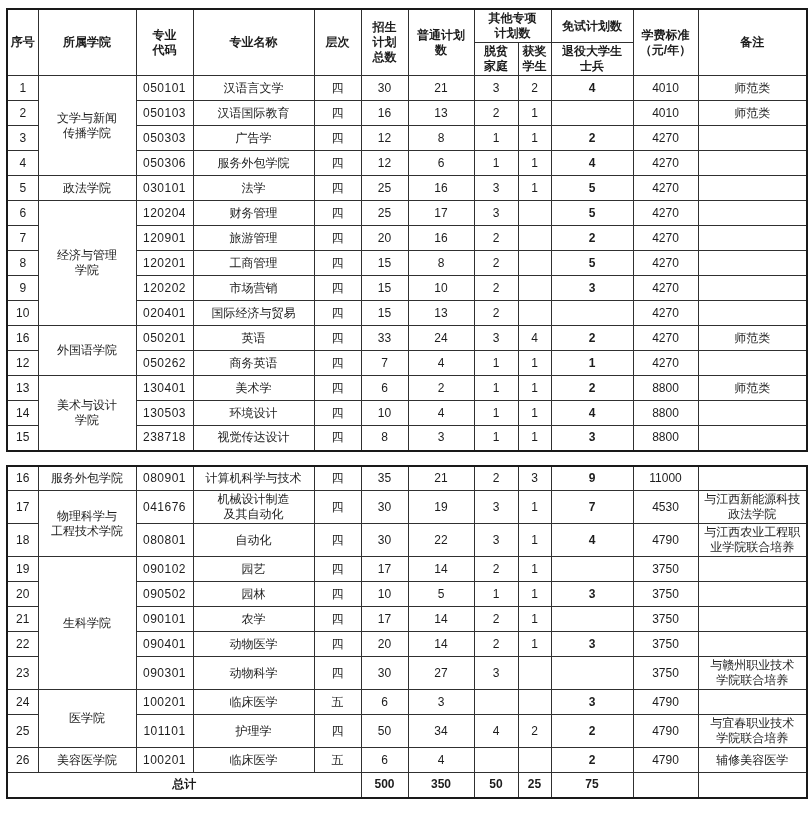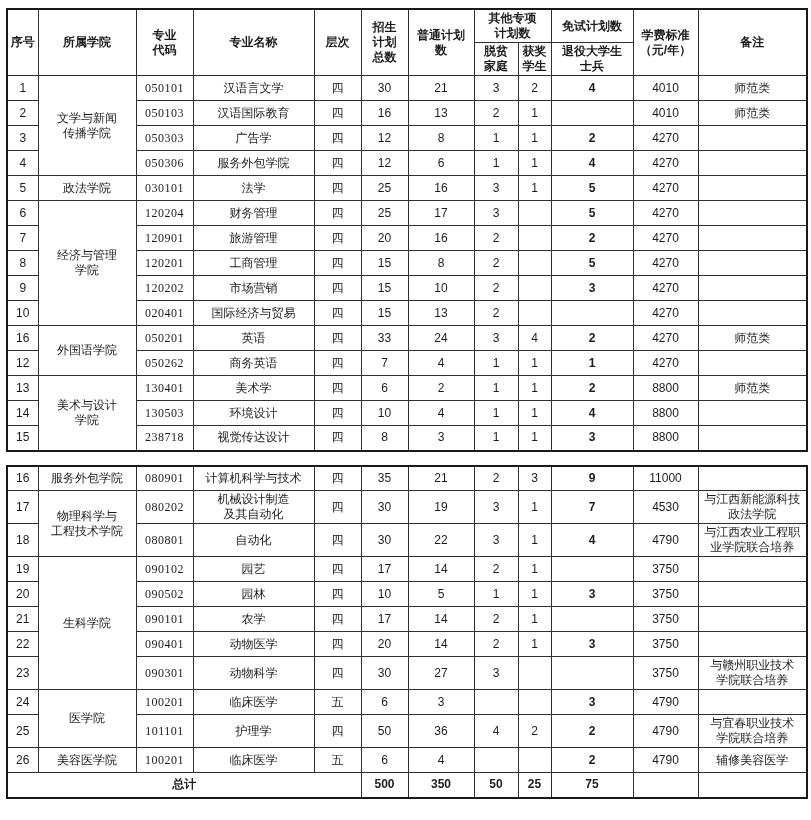--- a/index.html
+++ b/index.html
@@ -31,21 +31,21 @@
     line-height: 1.25;
     white-space: pre-line;
     overflow: hidden;
     box-sizing: border-box;
   }
   .plan-table thead tr { height: 26px; }
   .plan-table thead th { font-weight: bold; font-size: 12px; }
   .plan-table tbody td { height: 25px; }
   .col-total   { font-weight: normal; }
   .col-veteran { font-weight: bold; }
-  .col-code    { letter-spacing: 0.5px; font-family: Liberation Serif, serif; }
+  .col-code    { letter-spacing: 0.5px; }
   .total-row td { font-weight: bold; height: 27px; }
   .table-gap { height: 13px; }
 </style>
 </head>
 <body>
 
 <div class="page">
 
   <table class="plan-table">
     <colgroup>
@@ -327,21 +327,21 @@
           <td class="col-poverty">2</td>
           <td class="col-award">3</td>
           <td class="col-veteran">9</td>
           <td class="col-tuition">11000</td>
           <td class="col-note"></td>
         </tr>
         <tr>
           <td class="col-num">17</td>
           <td class="col-college" rowspan="2">物理科学与
 工程技术学院</td>
-          <td class="col-code">080202</td>
+          <td class="col-code">041676</td>
           <td class="col-major">机械设计制造
 及其自动化</td>
           <td class="col-level">四</td>
           <td class="col-total">30</td>
           <td class="col-regular">19</td>
           <td class="col-poverty">3</td>
           <td class="col-award">1</td>
           <td class="col-veteran">7</td>
           <td class="col-tuition">4530</td>
           <td class="col-note">与江西新能源科技
@@ -441,21 +441,21 @@
           <td class="col-veteran">3</td>
           <td class="col-tuition">4790</td>
           <td class="col-note"></td>
         </tr>
         <tr>
           <td class="col-num">25</td>
           <td class="col-code">101101</td>
           <td class="col-major">护理学</td>
           <td class="col-level">四</td>
           <td class="col-total">50</td>
-          <td class="col-regular">36</td>
+          <td class="col-regular">34</td>
           <td class="col-poverty">4</td>
           <td class="col-award">2</td>
           <td class="col-veteran">2</td>
           <td class="col-tuition">4790</td>
           <td class="col-note">与宜春职业技术
 学院联合培养</td>
         </tr>
         <tr>
           <td class="col-num">26</td>
           <td class="col-college" rowspan="1">美容医学院</td>

